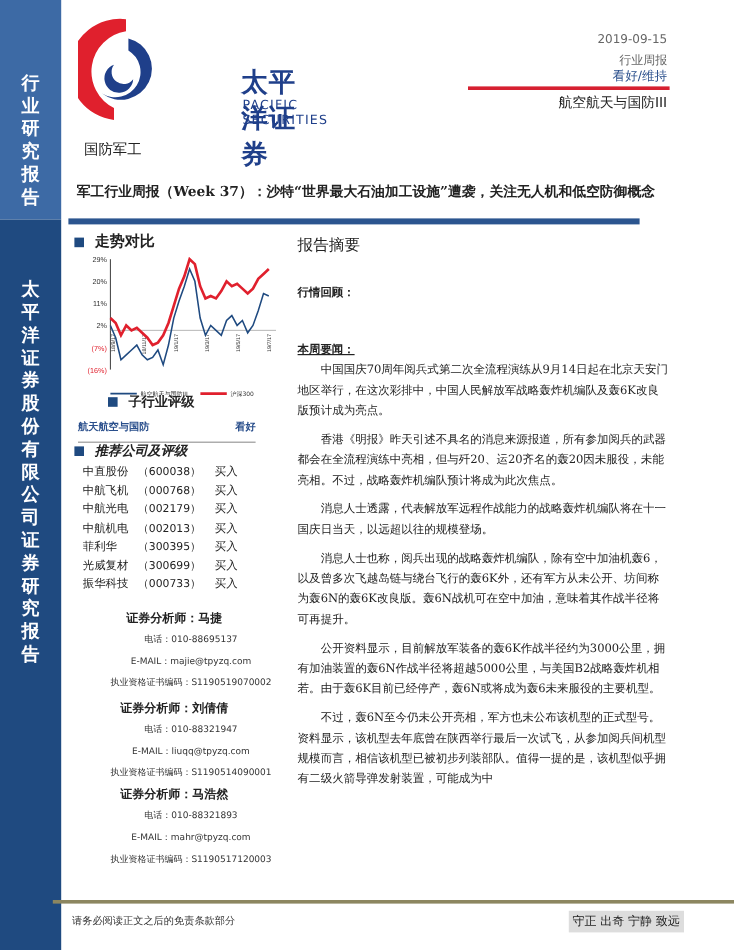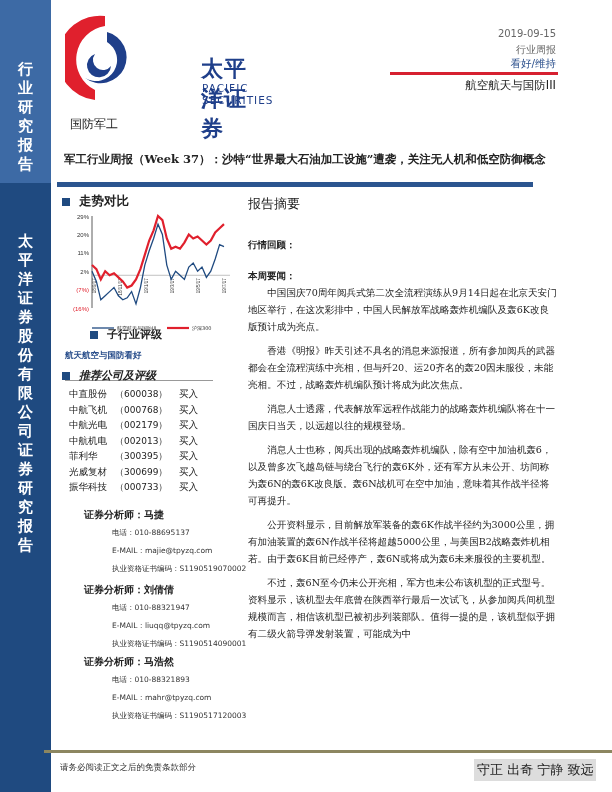--- a/index.html
+++ b/index.html
@@ -20,37 +20,37 @@
   .rtype { top:43px; font-size:10px; color:#666; }
   .rating { top:57px; font-size:10.5px; color:#2a4f8c; }
   .redline { position:absolute; left:390px; top:72px; width:168px; height:3px; background:#d62030; }
   .sector { top:78px; font-size:11.5px; color:#222; }
   .category { position:absolute; left:70px; top:116px; font-size:12px; }
   .title { position:absolute; left:64px; top:152px; font-size:11.5px; font-weight:bold; white-space:nowrap; }
   .bluebar { position:absolute; left:57px; top:182px; width:476px; height:5px; background:#2b558f; }
   .sec-h { position:absolute; font-size:12.5px; font-weight:bold; }
   .sec-h .sq { display:inline-block; width:8px; height:8px; background:#1f4a80; margin-right:9px; vertical-align:middle; }
   .chart { position:absolute; left:62px; top:208px; width:175px; height:130px; }
-  .subrow { position:absolute; left:65px; top:350px; width:148px; font-size:8.5px; font-weight:bold; color:#2a4f8c; display:flex; border-bottom:1px solid #999; padding-bottom:18px; }
+  .subrow { position:absolute; left:65px; top:350px; width:148px; font-size:8.5px; font-weight:bold; color:#2a4f8c; display:flex; justify-content:space-between; border-bottom:1px solid #999; padding-bottom:6px; }
   .companies { position:absolute; left:69px; top:387px; width:160px; font-size:9.5px; }
-  .companies .row { display:flex; height:15.5px; align-items:center; }
+  .companies .row { display:flex; height:15.5px; }
   .companies .nm { width:46px; }
   .companies .cd { width:64px; font-family:"DejaVu Sans", sans-serif; font-size:9px; }
   .companies .rt { width:40px; }
-  .analyst { position:absolute; left:84px; font-size:9px; }
+  .analyst { position:absolute; left:64px; font-size:9px;text-align:center; }
   .analyst .an { font-weight:bold; font-size:10px; margin-bottom:6px; }
   .analyst .ln { font-family:"DejaVu Sans", sans-serif; font-size:7.5px; color:#333; margin-bottom:8px;padding-left:28px; }
   .summary-h { position:absolute; left:248px; top:195px; font-size:13px; font-weight:normal; }
   .body { position:absolute; left:248px; width:310px; font-size:9.6px; line-height:17px; }
   .body p { text-indent:2em; margin-bottom:7px; }
   .lbl { font-weight:bold; font-size:9.5px; }
   .blue-h { color:#2a5ca8; font-weight:bold; text-indent:0 !important; }
   .footline { position:absolute; left:44px; top:750px; width:568px; height:3px; background:#8c8660; }
   .foot-l { position:absolute; left:60px; top:762px; font-size:8.5px; color:#333; }
-  .foot-r { position:absolute; left:474px; top:759px; font-size:13px; background:#ddd; padding:2px 3px; }
+  .foot-r { position:absolute; left:474px; top:759px; font-size:10px; background:#ddd; padding:2px 3px; }
 </style>
 </head>
 <body>
 
 <div class="sidebar-top"></div>
 <div class="sidebar-bottom"></div>
 <div class="vtext" style="top:60px;" id="vt1">
     <span>行</span>
     <span>业</span>
     <span>研</span>
@@ -192,21 +192,21 @@
     <div class="ln">电话：010-88321893</div>
     <div class="ln">E-MAIL：mahr@tpyzq.com</div>
     <div class="ln">执业资格证书编码：S1190517120003</div>
     </div>
   </div>
 
 <div class="summary-h">报告摘要</div>
 
 <div class="body" style="top:236px;">
   <div class="lbl">行情回顾：</div>
-  <div class="lbl" style="margin-top:14px;">本周要闻：</div>
+  <div class="lbl" style="margin-top:30px;text-decoration:underline;">本周要闻：</div>
   <div id="paras">
       <p>中国国庆70周年阅兵式第二次全流程演练从9月14日起在北京天安门地区举行，在这次彩排中，中国人民解放军战略轰炸机编队及轰6K改良版预计成为亮点。</p>
       <p>香港《明报》昨天引述不具名的消息来源报道，所有参加阅兵的武器都会在全流程演练中亮相，但与歼20、运20齐名的轰20因未服役，未能亮相。不过，战略轰炸机编队预计将成为此次焦点。</p>
       <p>消息人士透露，代表解放军远程作战能力的战略轰炸机编队将在十一国庆日当天，以远超以往的规模登场。</p>
       <p>消息人士也称，阅兵出现的战略轰炸机编队，除有空中加油机轰6，以及曾多次飞越岛链与绕台飞行的轰6K外，还有军方从未公开、坊间称为轰6N的轰6K改良版。轰6N战机可在空中加油，意味着其作战半径将可再提升。</p>
       <p>公开资料显示，目前解放军装备的轰6K作战半径约为3000公里，拥有加油装置的轰6N作战半径将超越5000公里，与美国B2战略轰炸机相若。由于轰6K目前已经停产，轰6N或将成为轰6未来服役的主要机型。</p>
       <p>不过，轰6N至今仍未公开亮相，军方也未公布该机型的正式型号。资料显示，该机型去年底曾在陕西举行最后一次试飞，从参加阅兵间机型规模而言，相信该机型已被初步列装部队。值得一提的是，该机型似乎拥有二级火箭导弹发射装置，可能成为中</p>
     </div>
 </div>
 

